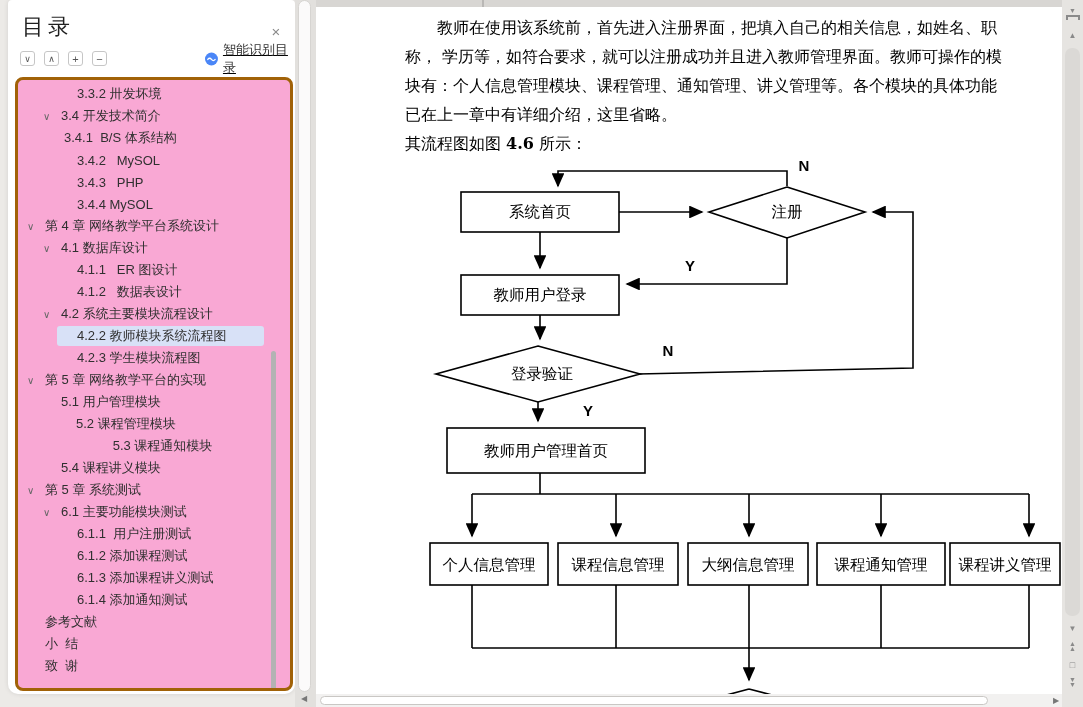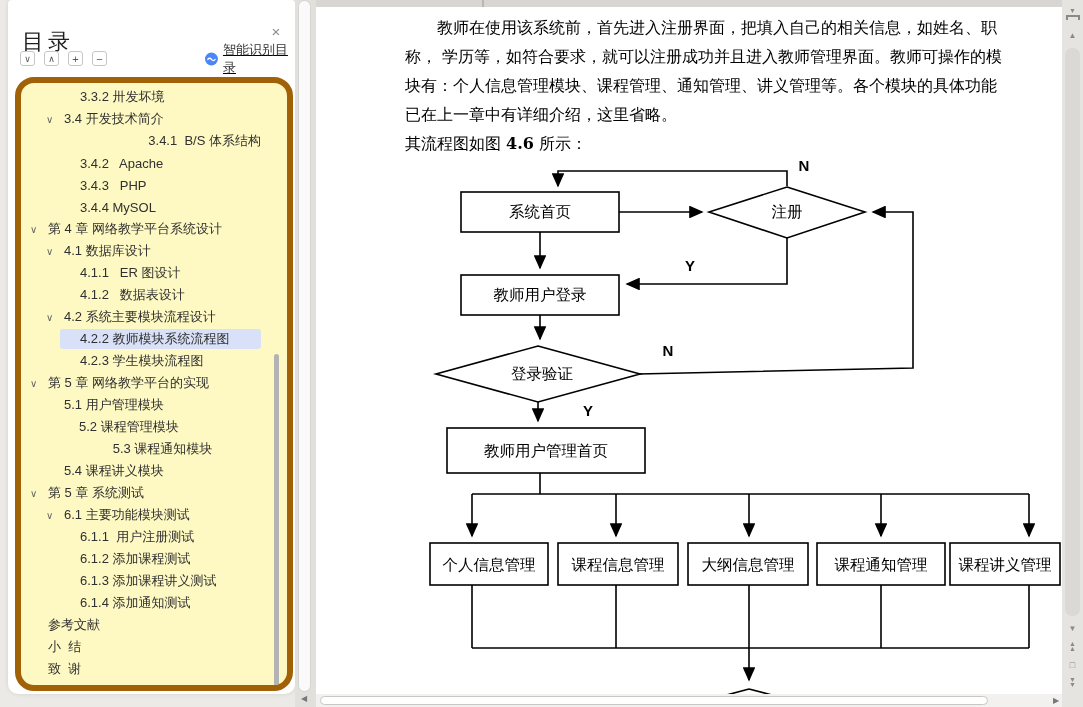--- a/index.html
+++ b/index.html
@@ -8,41 +8,41 @@
     background:#eceae7;
     font-family:"Liberation Sans", sans-serif;
   }
   
   .sidebar{
     position:absolute;left:8px;top:0;width:287px;height:694px;
     background:#ffffff;border-radius:4px 4px 10px 10px;
     box-shadow:0 0 5px rgba(0,0,0,.10);
   }
   .sb-title{
-    position:absolute;left:14px;top:27px;font-size:22px;color:#1f1f1f;
+    position:absolute;left:14px;top:12px;font-size:22px;color:#1f1f1f;
     letter-spacing:4px;font-weight:400;margin:0;
   }
   .sb-close{
     position:absolute;left:258px;top:22px;width:20px;height:20px;
     color:#8a8a8a;font-size:15px;line-height:20px;text-align:center;cursor:pointer;
   }
   .sb-toolbar{position:absolute;left:0;top:50px;width:287px;height:20px;}
   .tb-btn{
     position:absolute;top:1px;width:15px;height:15px;border:1px solid #c6c6c6;
     border-radius:3px;color:#555;font-size:9px;line-height:14px;text-align:center;
     background:#fff;box-sizing:border-box;
   }
   .tb-btn.b0{left:12px}.tb-btn.b1{left:36px}.tb-btn.b2{left:60px;font-size:11px}
   .tb-btn.b3{left:84px;font-size:11px}
   .ai-wrap{position:absolute;left:197px;top:0px;height:18px;display:flex;align-items:center;text-decoration:underline;}
   .ai-icon{width:14px;height:14px;margin-right:5px;}
   .ai-label{font-size:13px;color:#333;}
   .toc-box{
     position:absolute;left:7px;top:77px;width:278px;height:614px;
-    border:6px solid #a16207;border-radius:19px;background:#fef9c3;
+    border:3px solid #a16207;border-radius:8px;background:#f9a8d4;
     overflow:hidden;box-sizing:border-box;
   }
   #toc-rows{position:absolute;left:0;top:3px;right:0;}
   .toc-row{position:relative;height:22px;}
   .toc-row .band{
     position:absolute;top:1px;bottom:1px;right:26px;border-radius:3px;
     display:flex;align-items:center;
   }
   .toc-row.selected .band{background:#d8e1f7;}
   .chev{width:20px;font-size:10px;color:#666;text-align:left;padding-left:2px;box-sizing:border-box;}
@@ -119,29 +119,29 @@
             <span class="lbl">3.3.2 卅发坏境</span>
           </div>
         </div>
         <div class="toc-row">
           <div class="band" style="left: 23px;">
             <span class="chev">∨</span>
             <span class="lbl">3.4 开发技术简介</span>
           </div>
         </div>
         <div class="toc-row">
-          <div class="band" style="left: 26px; justify-content: flex-end;">
+          <div class="band" style="left: 26px;">
             <span class="chev"></span>
             <span class="lbl">3.4.1  B/S 体系结构</span>
           </div>
         </div>
         <div class="toc-row">
           <div class="band" style="left: 39px;">
             <span class="chev"></span>
-            <span class="lbl">3.4.2   Apache</span>
+            <span class="lbl">3.4.2   MySOL</span>
           </div>
         </div>
         <div class="toc-row">
           <div class="band" style="left: 39px;">
             <span class="chev"></span>
             <span class="lbl">3.4.3   PHP</span>
           </div>
         </div>
         <div class="toc-row">
           <div class="band" style="left: 39px;">

